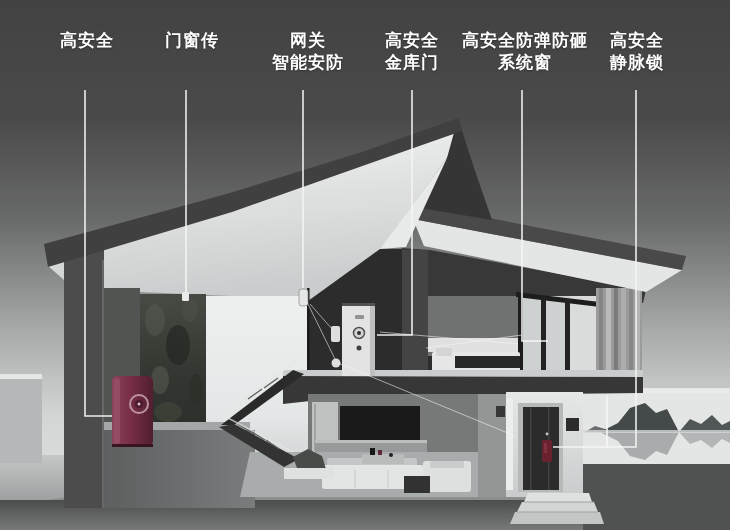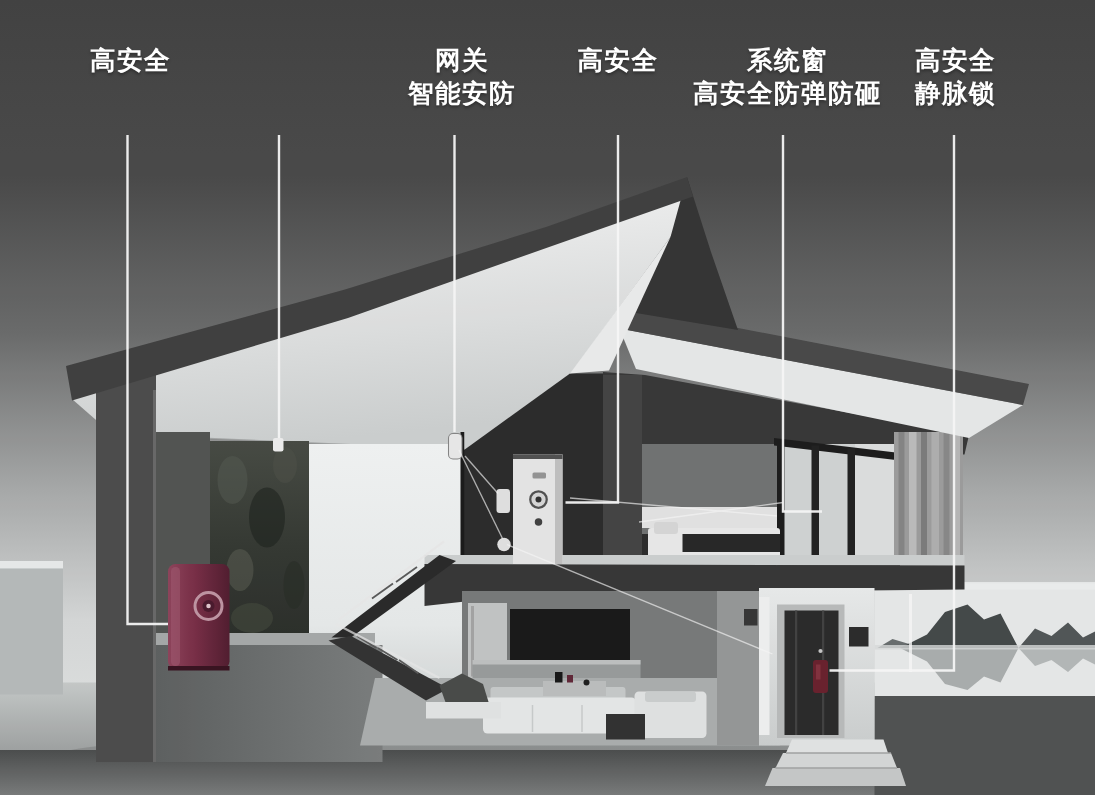--- a/index.html
+++ b/index.html
@@ -276,30 +276,32 @@
     <path d="M636,90 V447 H553"></path>
   </g>
 
   <rect x="0" y="0" width="730" height="530" fill="#000" opacity=".04"></rect>
 </svg>
 
 <div class="callout" style="left:87px">
   <span>高安全</span>
 </div>
 <div class="callout" style="left:192px">
+  <span>门窗传</span>
 </div>
 <div class="callout" style="left:308px">
   <span>网关</span>
   <span>智能安防</span>
 </div>
 <div class="callout" style="left:412px">
   <span>高安全</span>
+  <span>金库门</span>
 </div>
 <div class="callout" style="left:525px">
+  <span>高安全防弹防砸</span>
   <span>系统窗</span>
-  <span>高安全防弹防砸</span>
 </div>
 <div class="callout" style="left:637px">
   <span>高安全</span>
   <span>静脉锁</span>
 </div>
 
 </div>
 
 </body></html>

